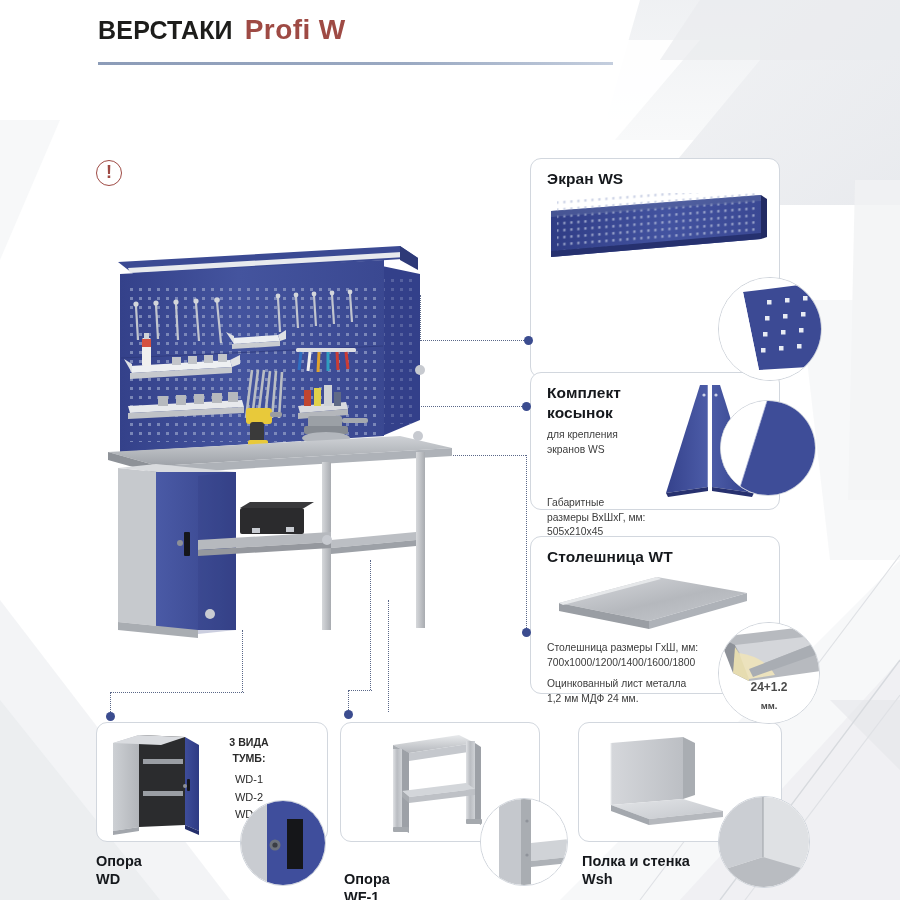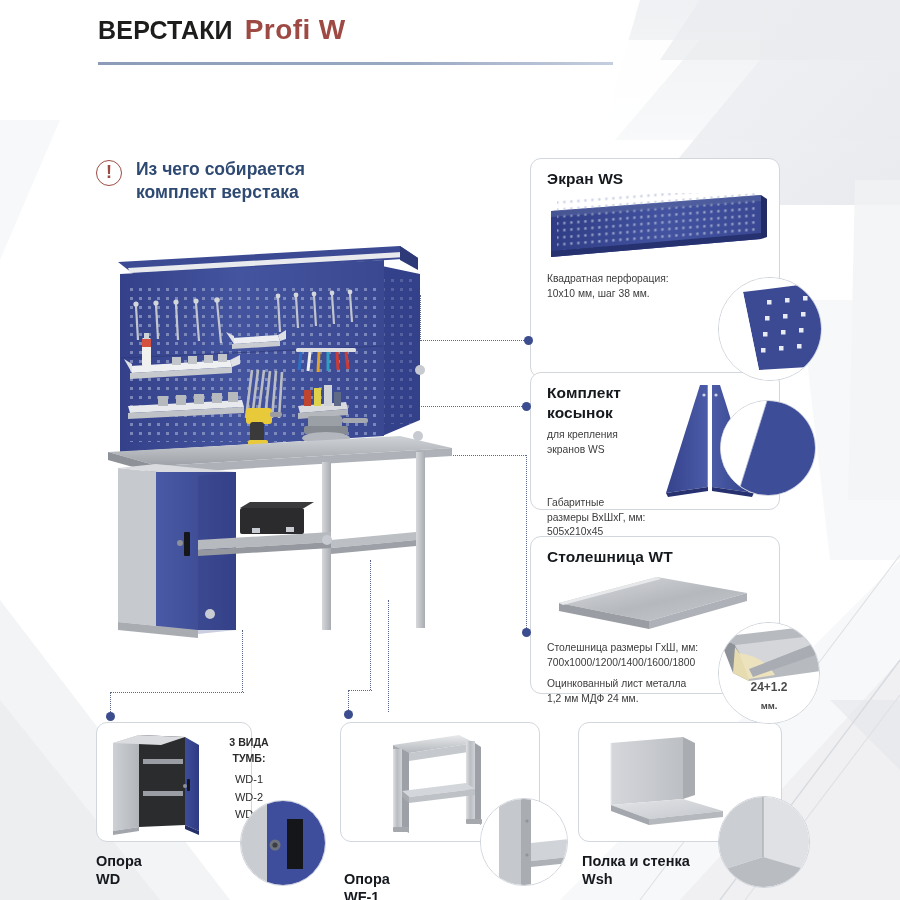--- a/index.html
+++ b/index.html
@@ -113,24 +113,20 @@
 <div class="header">
   <div class="header-line1">
     <span>ВЕРСТАКИ</span><span class="brand">Profi W</span>
   </div>
 </div>
 <div class="title-rule"></div>
 
 <div class="section-head">
   <div class="excl-circle">
     <span>!</span>
-  </div>
-  <div class="section-head-text">
-    <div>Из чего собирается</div>
-    <div>комплект верстака</div>
   </div>
 </div>
 
 <div style="position:absolute; left:100px; top:240px; width:360px; height:410px; z-index:4;">
   <svg width="360" height="410" viewBox="0 0 360 410">
     <defs>
       <linearGradient id="peg" x1="0" y1="0" x2="1" y2="0">
         <stop offset="0%" stop-color="#34418a"></stop>
           <stop offset="45%" stop-color="#44549e"></stop>
           <stop offset="100%" stop-color="#3a4891"></stop>
@@ -335,24 +331,20 @@
       </defs>
       <polygon points="4,18 214,2 214,46 4,64" fill="url(#scrG)"></polygon>
       <rect x="10" y="8" width="198" height="50" fill="url(#perf2)" opacity="0.75" transform="skewY(-4.4)"></rect>
       <polygon points="4,18 214,2 214,8 4,24" fill="#56659f" opacity="0.6"></polygon>
       <polygon points="4,58 214,40 214,46 4,64" fill="#26316f"></polygon>
       <polygon points="214,2 220,6 220,44 214,46" fill="#222b63"></polygon>
     </svg>
   </div>
 
   <div class="card-body" style="position:absolute; left:16px; top:113px; width:215px;">
-    <p>
-      <span>Квадратная перфорация:</span><br>
-      <span>10х10 мм, шаг 38 мм.</span>
-    </p>
   </div>
 </div>
 
 <div class="bubble" style="left:718px; top:277px; width:104px; height:104px;">
   <svg width="104" height="104" viewBox="0 0 104 104">
     <rect width="104" height="104" fill="#ffffff"></rect>
     <polygon points="24,14 104,4 104,88 40,92" fill="#3c4a94"></polygon>
     <polygon points="24,14 40,92 18,80" fill="#ffffff"></polygon>
     <g fill="#e8ebf3">
       <rect x="48" y="22" width="4.5" height="4.5"></rect>
@@ -458,21 +450,21 @@
     <path d="M16,24 L30,46 L30,58 L14,50 Z" fill="#e6dcb0"></path>
     <path d="M20,30 Q46,34 56,52 L30,56 Z" fill="#ece2bd"></path>
     <path d="M30,46 L102,18 L102,30 L34,54 Z" fill="#a9adb3"></path>
   </svg>
 </div>
 <div class="blue-note" style="position:absolute; left:718px; top:678px; width:102px; z-index:8; font-size:12px; color:#4a4a4a;">
   <span>24+1.2</span><br>
   <span style="font-size:9.5px;">мм.</span>
 </div>
 
-<div class="card" style="left:96px; top:722px; width:156px; height:120px;">
+<div class="card" style="left:96px; top:722px; width:232px; height:120px;">
   <div style="position:absolute; left:12px; top:8px;">
     <svg width="100" height="104" viewBox="0 0 100 104">
       <defs>
         <linearGradient id="cabBody" x1="0" y1="0" x2="1" y2="0">
           <stop offset="0%" stop-color="#cdd0d4"></stop>
             <stop offset="100%" stop-color="#b2b5ba"></stop>
         </linearGradient>
         <linearGradient id="cabDoor" x1="0" y1="0" x2="1" y2="0">
           <stop offset="0%" stop-color="#3e4d9b"></stop>
             <stop offset="100%" stop-color="#2e3b83"></stop>

